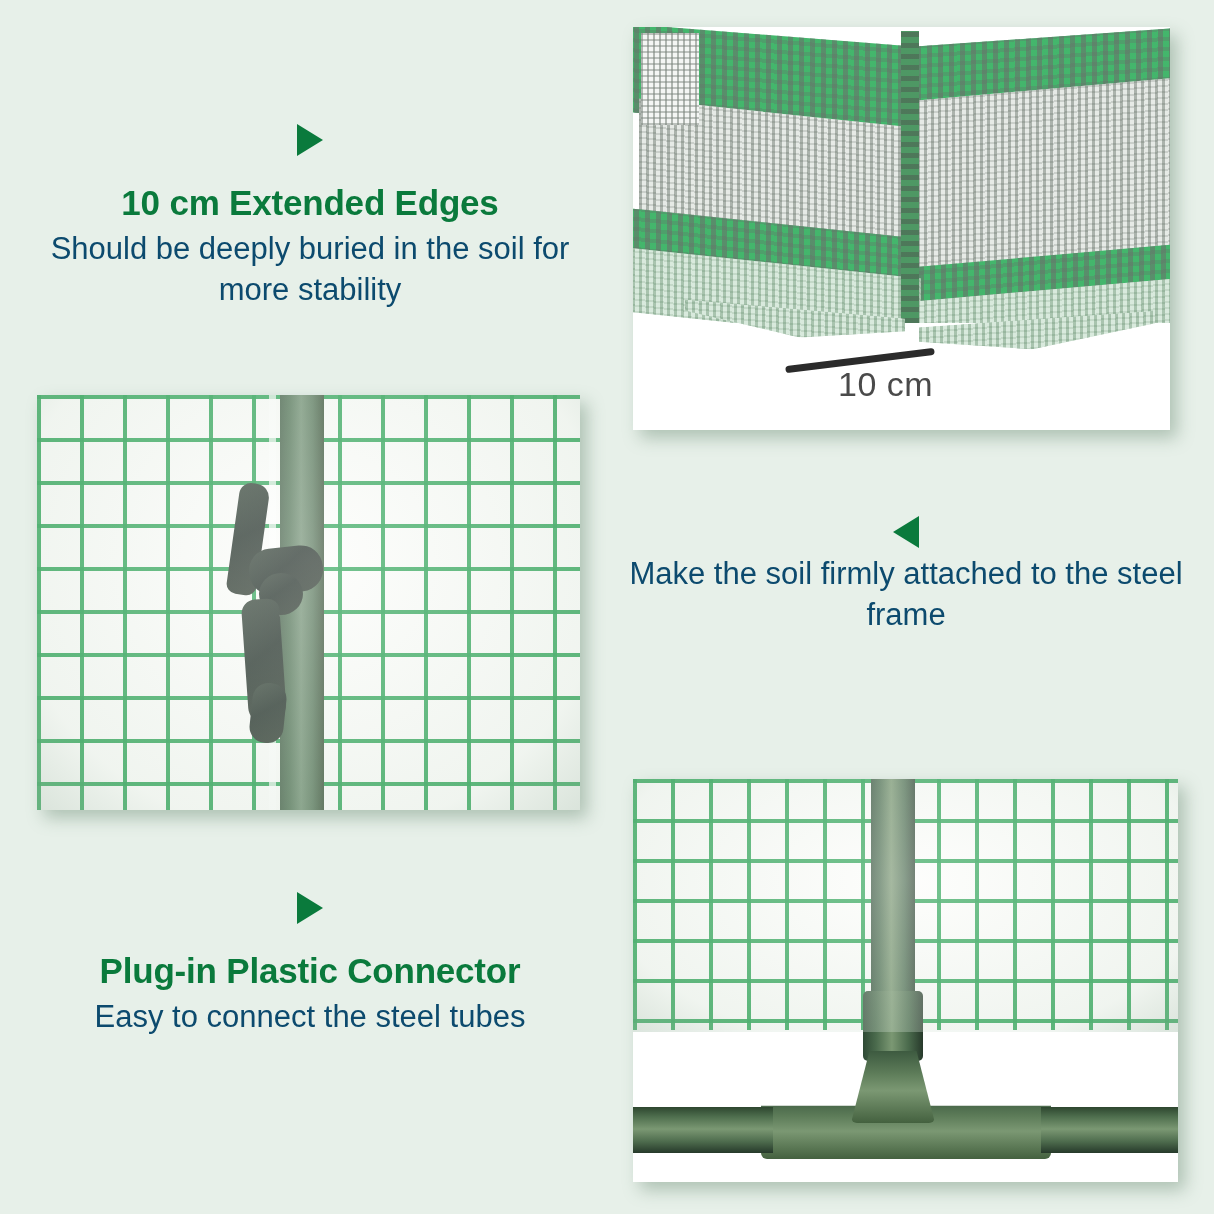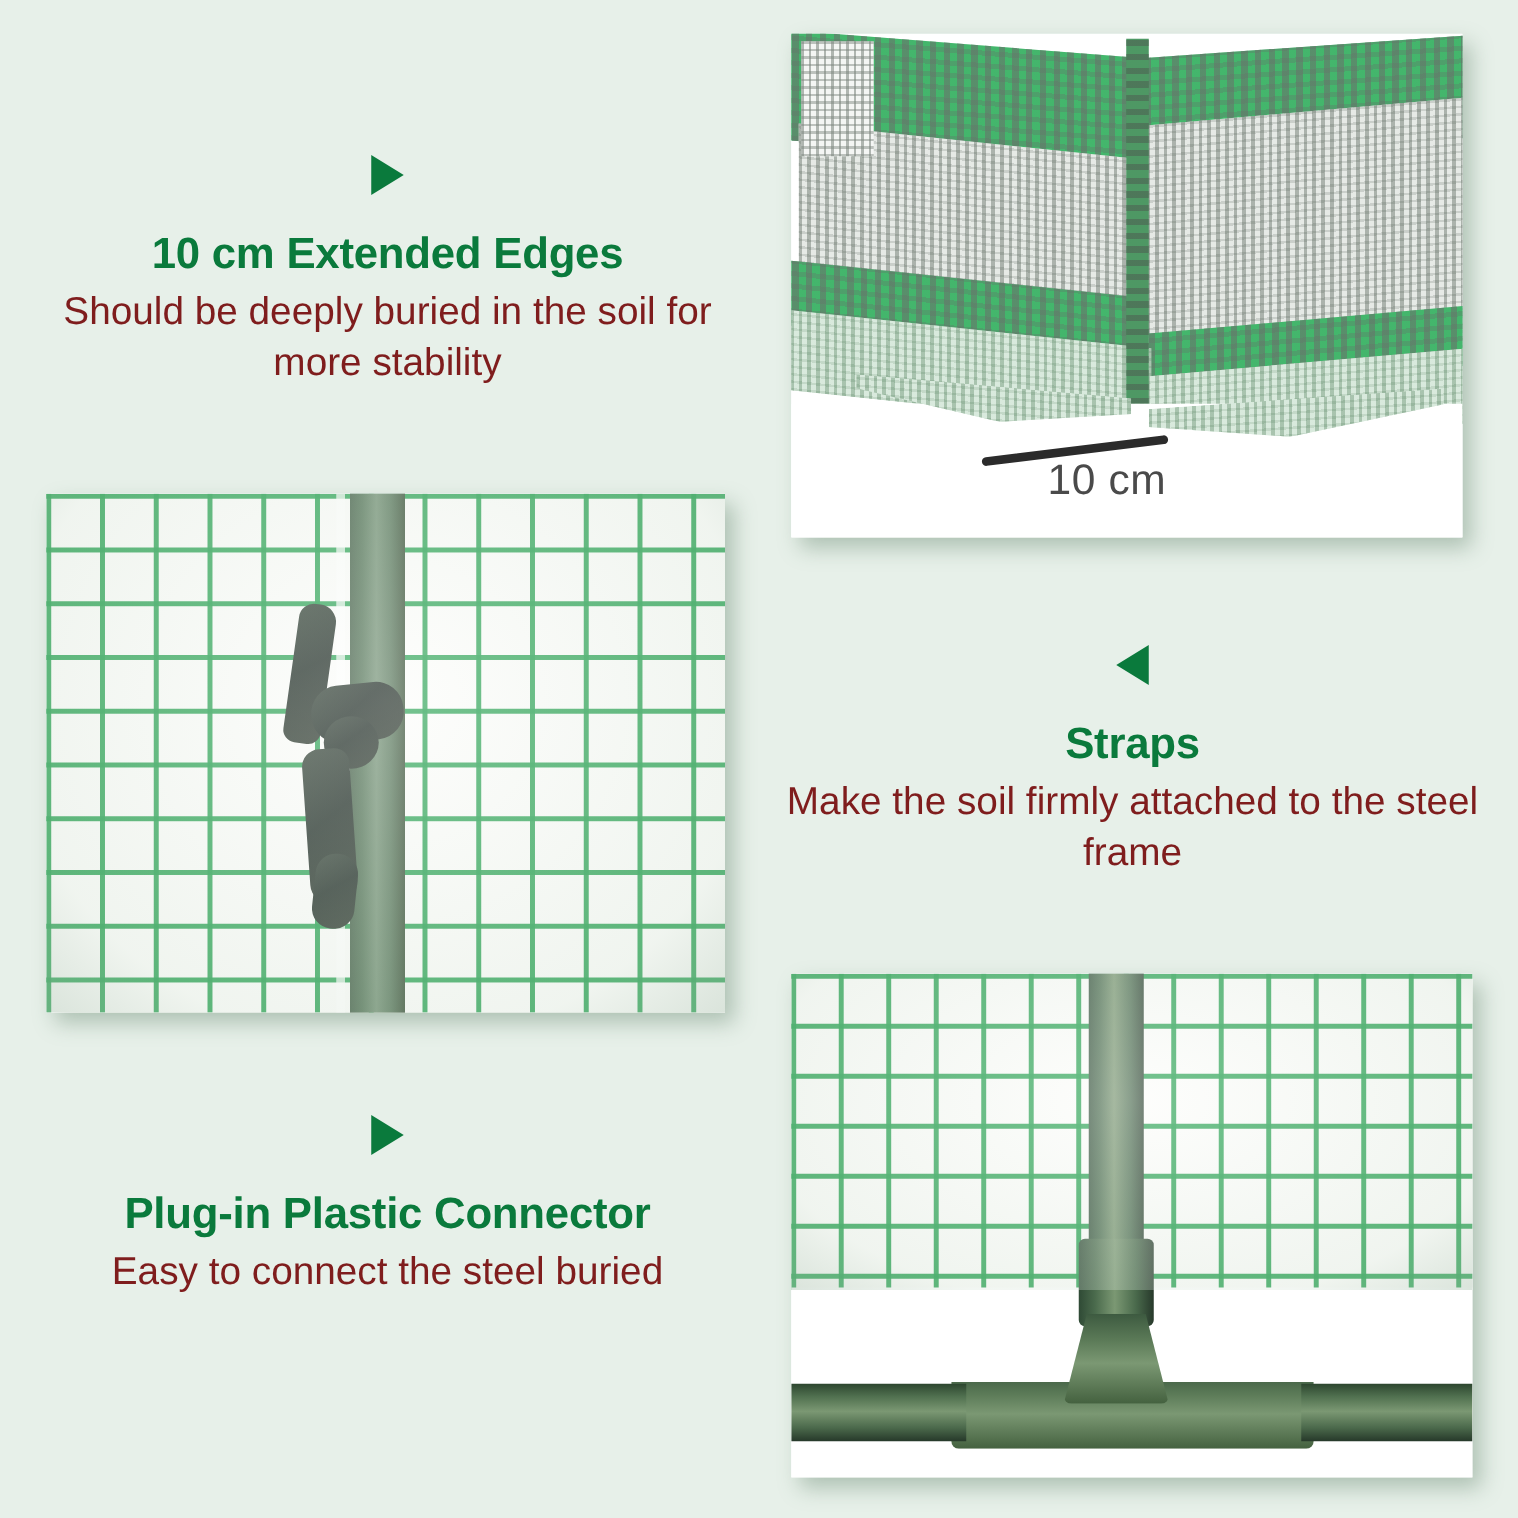--- a/index.html
+++ b/index.html
@@ -47,21 +47,21 @@
     font-weight: bold;
     color: #0a7a3c;
     letter-spacing: -0.2px;
     line-height: 1.18;
     margin-top: 26px;
     white-space: nowrap;
   }
   .f-sub {
     font-size: 31px;
     font-weight: 300;
-    color: #7f1d1d;
+    color: #0c4a6e;
     line-height: 1.32;
     margin-top: 6px;
   }
 
   #feat-edges      { left: 0;    top: 124px; width: 620px; }
   #feat-straps     { left: 598px; top: 516px; width: 616px; }
   #feat-connector  { left: 0;    top: 892px; width: 620px; }
 
   
   .photo {
@@ -187,28 +187,27 @@
 <div class="stage">
 
   <div class="feature" id="feat-edges">
     <div class="tri tri-right"></div>
     <div class="f-title">10 cm Extended Edges</div>
     <div class="f-sub" style="padding:0 28px;">Should be deeply buried in the soil for more stability</div>
   </div>
 
   <div class="feature" id="feat-straps">
     <div class="tri tri-left"></div>
-    <div class="f-title">Straps</div>
     <div class="f-sub" style="padding:0 14px;">Make the soil firmly attached to the steel frame</div>
   </div>
 
   <div class="feature" id="feat-connector">
     <div class="tri tri-right"></div>
     <div class="f-title">Plug-in Plastic Connector</div>
-    <div class="f-sub" style="padding:0 14px;">Easy to connect the steel buried</div>
+    <div class="f-sub" style="padding:0 14px;">Easy to connect the steel tubes</div>
   </div>
 
   <div class="photo" id="photo-edges">
     <div class="gh-wrap">
 
       <div class="gh-band" style="left:-10px; top:8px; width:290px; height:88px; transform:skewY(4.5deg);"></div>
       <div class="gh-band" style="left:272px; top:10px; width:290px; height:82px; transform:skewY(-4deg);"></div>
 
       <div class="gh-face" style="left:6px; top:86px; width:272px; height:190px; transform:skewY(6deg);"></div>
 

